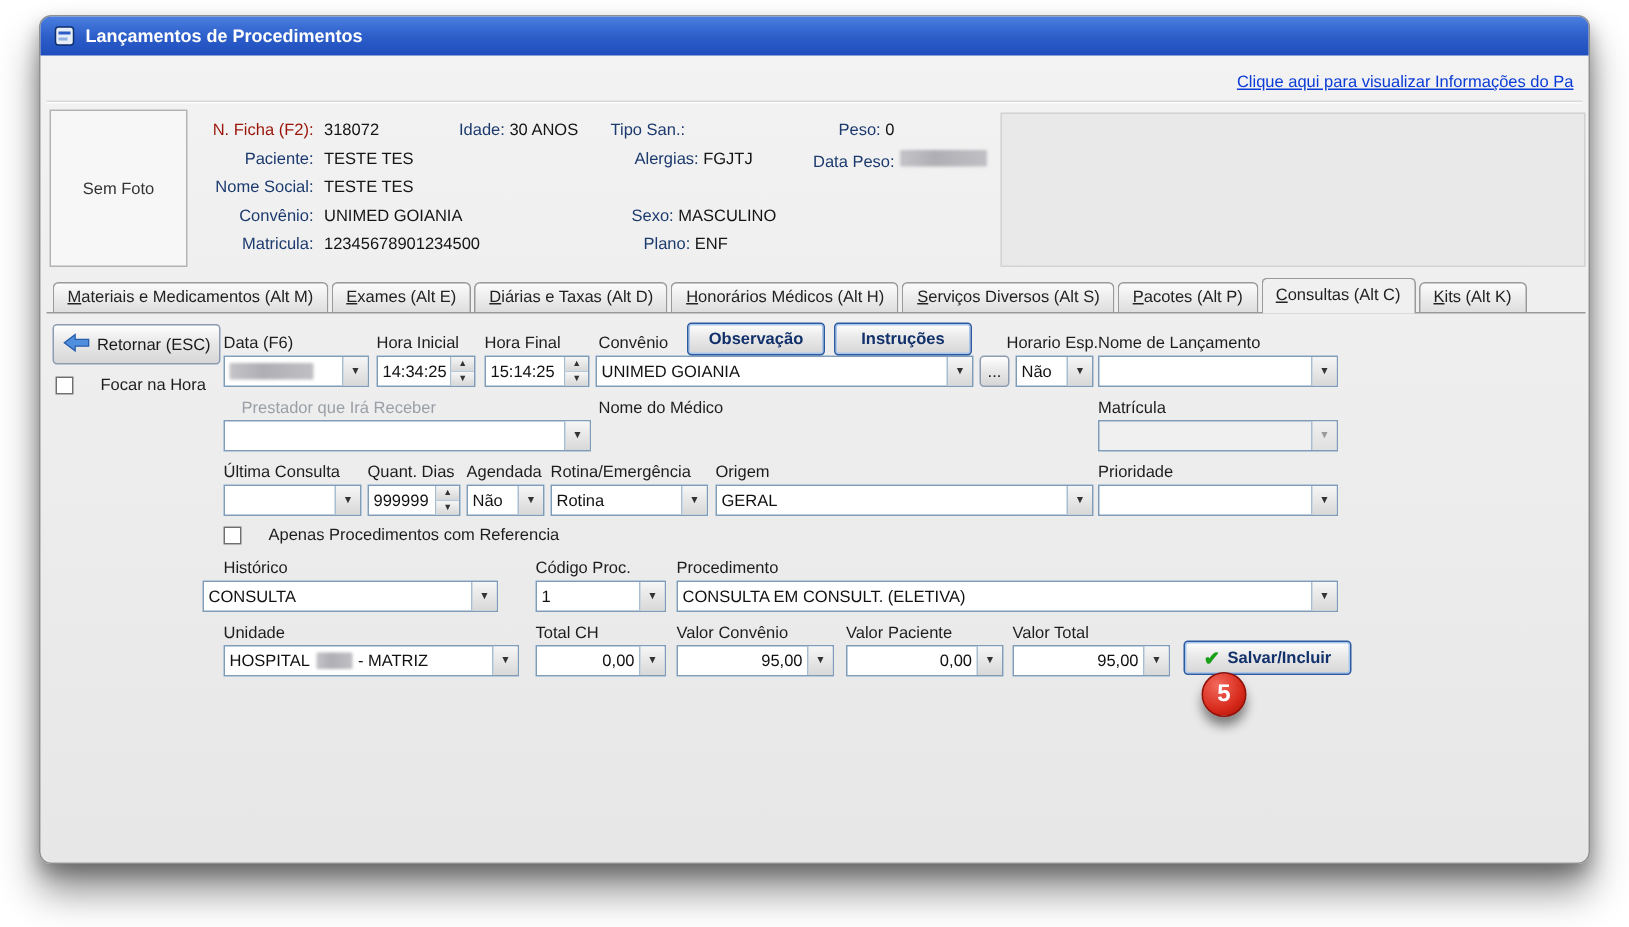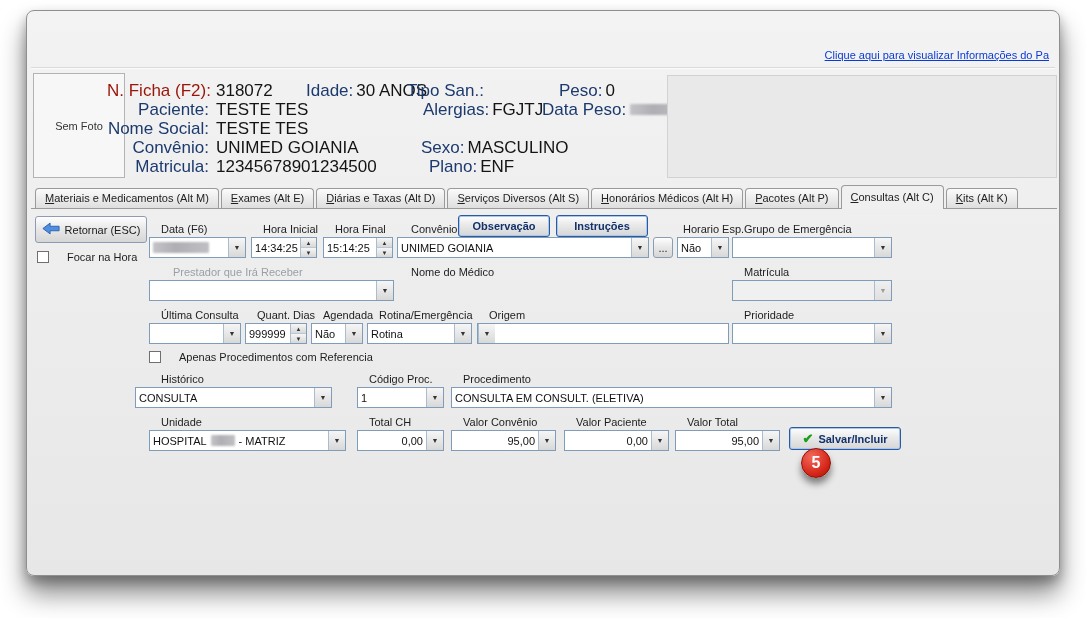--- a/index.html
+++ b/index.html
@@ -29,21 +29,21 @@
   .photo {
     position: absolute; left: 6px; top: 62px; width: 92px; height: 105px;
     background: #f7f7f7; border: 1px solid #b3b3b3;
     display: flex; align-items: center; justify-content: center;
     font-size: 11px; color: #333;
   }
   .notes-panel {
     position: absolute; left: 640px; top: 64px; width: 390px; height: 103px;
     background: #e9e9e9; border: 1px solid #d2d2d2;
   }
-  .prow { position: absolute; font-size: 17px; white-space: nowrap; display: flex; align-items: baseline; }
+  .prow { position: absolute; font-size: 11px; white-space: nowrap; display: flex; align-items: baseline; }
   .pl  { color: #1c3a6e; }
   .pl.red { color: #9a1408; }
   .pl.w102 { display: inline-block; width: 102px; text-align: right; margin-right: 4px; }
   .pv  { color: #141414; margin-left: 3px; }
   .redact {
     display: inline-block; height: 11px; border-radius: 1px;
     background: linear-gradient(90deg, #c4c4c8, #aeaeb4 40%, #c0c0c4);
     filter: blur(1.2px); vertical-align: middle; margin-left: 4px;
   }
   .tabs {
@@ -55,21 +55,21 @@
     height: 20px; padding: 3px 9px 0 9px; font-size: 11px; color: #222;
     background: linear-gradient(180deg, #fbfbfb, #dedede);
     border: 1px solid #9a9a9a; border-bottom: none; border-radius: 4px 4px 0 0;
     white-space: nowrap; cursor: pointer;
   }
   .tab.active {
     height: 24px; padding-top: 5px; background: #f0f0f0; margin-bottom: -1px; position: relative; z-index: 2;
   }
   .tab .tl { display: inline-block; }
   .tab .tl::first-letter { text-decoration: underline; }
-  .flabel { position: absolute; font-size: 11px; color: #1d1d1d; white-space: nowrap; margin-left: 12px; }
+  .flabel { position: absolute; font-size: 11px; color: #1d1d1d; white-space: nowrap; }
   .flabel.gray { color: #9aa0a6; }
   .combo {
     position: absolute; height: 21px; background: #fff; border: 1px solid #7f9db9;
     display: flex; align-items: stretch; font-size: 11px; color: #111; cursor: pointer;
   }
   .combo .val { flex: 1; display: flex; align-items: center; padding: 0 3px; white-space: nowrap; overflow: hidden; }
   .combo .val.num { justify-content: flex-end; }
   .combo .drop {
     width: 17px; display: flex; align-items: center; justify-content: center;
     background: linear-gradient(180deg, #f6f6f6, #d8d8d8); border-left: 1px solid #a9bdd0;
@@ -98,20 +98,30 @@
     display: flex; align-items: center; justify-content: center;
     box-shadow: 0 6px 7px rgba(0,0,0,.45);
   }
   .check-glyph { color: #18a018; font-weight: bold; font-size: 13px; }
 </style>
 </head>
 <body>
 
 <div class="window">
 
+  <div class="titlebar">
+    <span class="app-icon">
+      <svg width="16" height="16" viewBox="0 0 16 16">
+        <rect x="2" y="2" width="12" height="12" rx="2" fill="#e8eef8" stroke="#0d2f6b"></rect>
+        <rect x="4" y="5" width="8" height="2" fill="#2b5cc8"></rect>
+        <rect x="4" y="9" width="6" height="2" fill="#8fb0e0"></rect>
+      </svg>
+    </span>
+    <span>Lançamentos de Procedimentos</span>
+  </div>
 
   <a class="info-link">Clique aqui para visualizar Informações do Pa</a>
   <div class="divider"></div>
 
   <div class="photo">
     <span>Sem Foto</span>
   </div>
 
   <div class="prow" style="left:80px; top:70px">
     <span class="pl red w102">N. Ficha (F2):</span>
@@ -162,22 +172,22 @@
     <span class="pl">Plano:</span>
     <span class="pv">ENF</span>
   </div>
 
   <div class="notes-panel"></div>
 
   <div class="tabs">
     <div class="tab"><span class="tl">Materiais e Medicamentos (Alt M)</span></div>
     <div class="tab"><span class="tl">Exames (Alt E)</span></div>
     <div class="tab"><span class="tl">Diárias e Taxas (Alt D)</span></div>
+    <div class="tab"><span class="tl">Honorários Médicos (Alt H)</span></div>
     <div class="tab"><span class="tl">Serviços Diversos (Alt S)</span></div>
-    <div class="tab"><span class="tl">Honorários Médicos (Alt H)</span></div>
     <div class="tab"><span class="tl">Pacotes (Alt P)</span></div>
     <div class="tab active"><span class="tl">Consultas (Alt C)</span></div>
     <div class="tab"><span class="tl">Kits (Alt K)</span></div>
   </div>
 
   <div class="button" style="left:8px; top:205px; width:112px; height:27px">
     <span>
       <svg width="18" height="13" viewBox="0 0 20 14">
           <path d="M9 1 L1 7 L9 13 L9 9.5 L19 9.5 L19 4.5 L9 4.5 Z" fill="#4f8fdd" stroke="#2a5fae"></path>
         </svg>
@@ -230,21 +240,21 @@
   <div class="button accent" style="left:529px; top:204px; width:92px; height:22px">
     <span>Instruções</span>
   </div>
 
   <span class="flabel" style="left:644px; top:212px">Horario Esp.</span>
   <div class="combo" style="left:650px; top:226px; width:52px">
     <span class="val">Não</span>
     <span class="drop">▼</span>
   </div>
 
-  <span class="flabel" style="left:705px; top:212px">Grupo de Emergência</span>
+  <span class="flabel" style="left:705px; top:212px">Nome de Lançamento</span>
   <div class="combo" style="left:705px; top:226px; width:160px">
     <span class="val"></span>
     <span class="drop">▼</span>
   </div>
 
   <span class="flabel gray" style="left:134px; top:255px">Prestador que Irá Receber</span>
   <div class="combo" style="left:122px; top:269px; width:245px">
     <span class="val"></span>
     <span class="drop">▼</span>
   </div>
@@ -279,20 +289,21 @@
   </div>
 
   <span class="flabel" style="left:340px; top:298px">Rotina/Emergência</span>
   <div class="combo" style="left:340px; top:312px; width:105px">
     <span class="val">Rotina</span>
     <span class="drop">▼</span>
   </div>
 
   <span class="flabel" style="left:450px; top:298px">Origem</span>
   <div class="combo" style="left:450px; top:312px; width:252px">
+    <span class="val">GERAL</span>
     <span class="drop">▼</span>
   </div>
 
   <span class="flabel" style="left:705px; top:298px">Prioridade</span>
   <div class="combo" style="left:705px; top:312px; width:160px">
     <span class="val"></span>
     <span class="drop">▼</span>
   </div>
 
   <label class="check" style="left:122px; top:340px">

